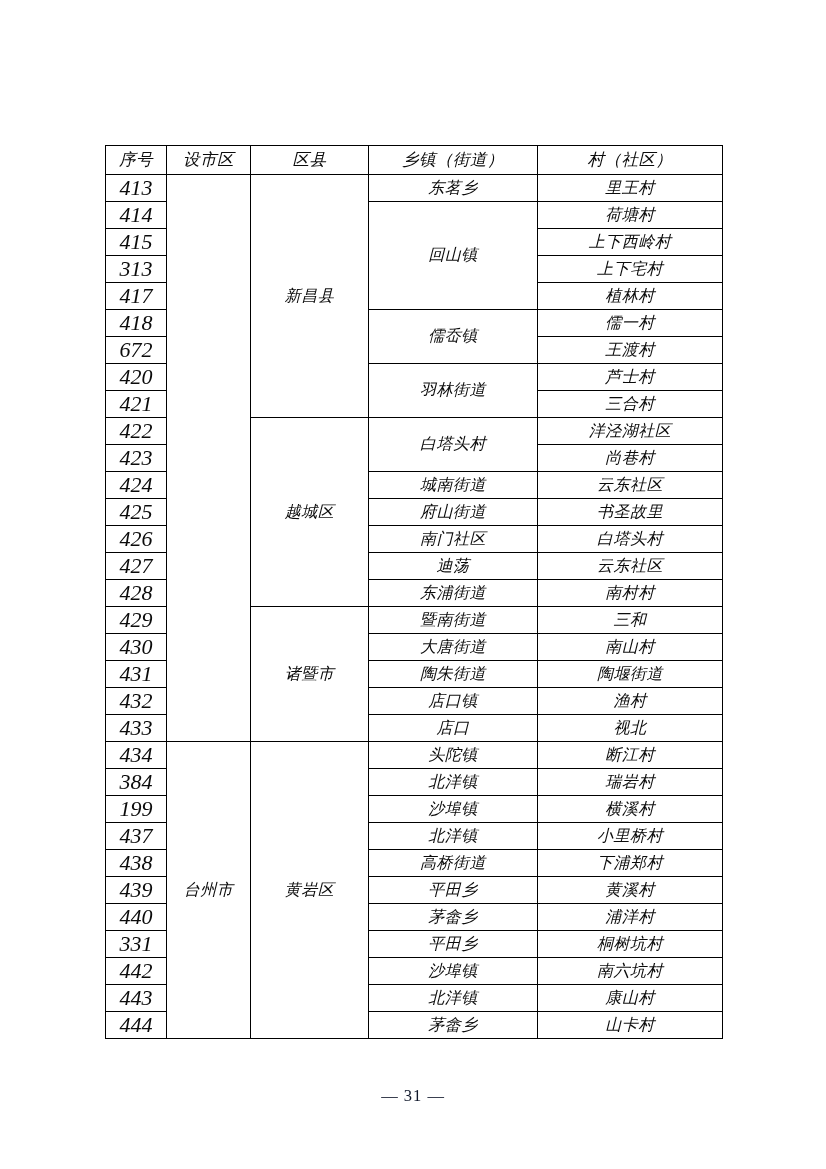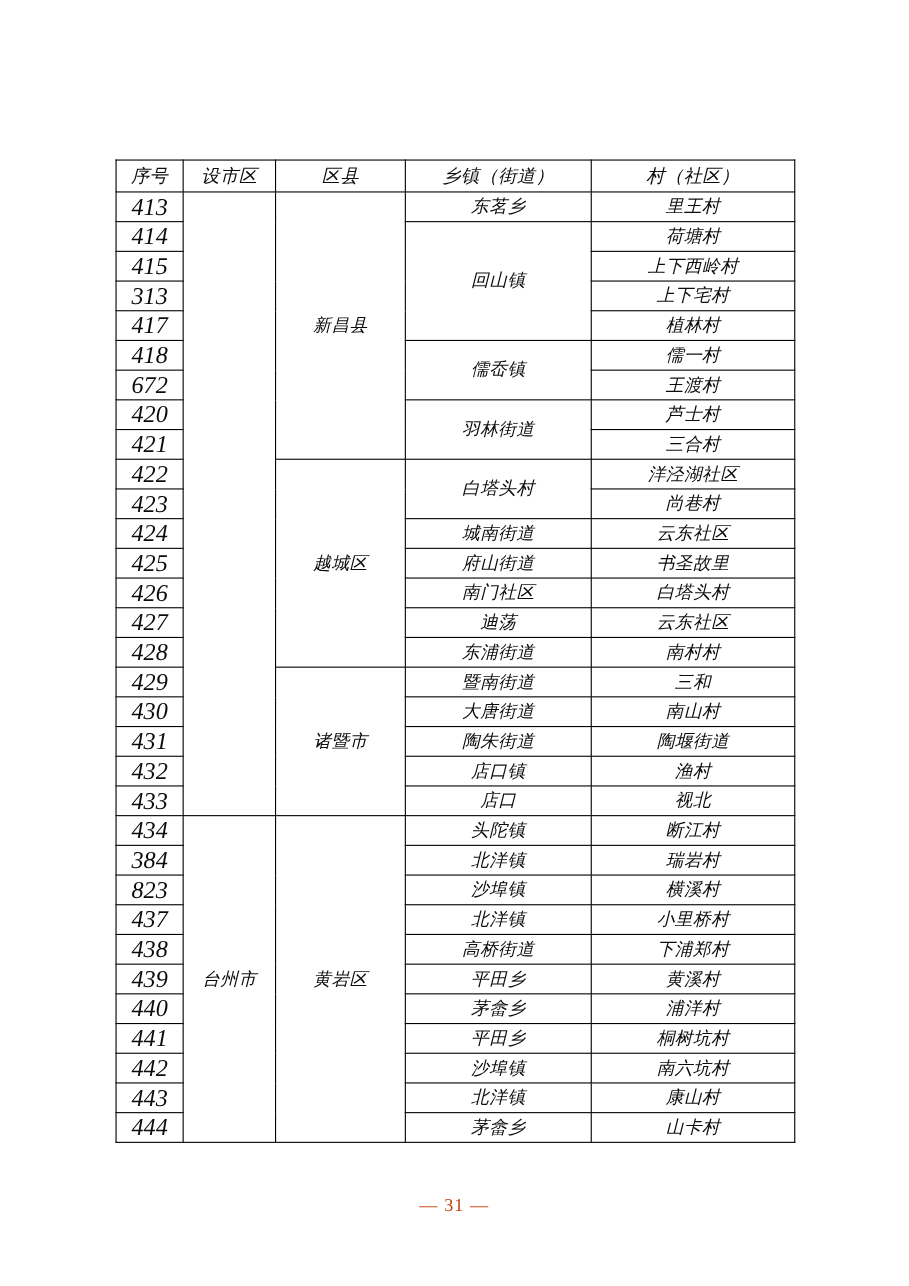--- a/index.html
+++ b/index.html
@@ -80,21 +80,21 @@
 
   
   #footer {
     position: absolute;
     left: 0;
     top: 1086px;
     width: 826px;
     text-align: center;
     font-size: 16.5px;
     letter-spacing: 1px;
-    color: #c2410c;
+    color: #0f172a;
   }
   #footer .pagenum {
     display: inline-block;
     padding: 0 2px;
   }
 </style>
 </head>
 <body>
 
 <div id="page">
@@ -227,21 +227,21 @@
             <td class="span-cell" rowspan="11">黄岩区</td>
             <td class="span-cell" rowspan="1">头陀镇</td>
             <td>断江村</td>
           </tr>
           <tr>
             <td class="idx">384</td>
             <td class="span-cell" rowspan="1">北洋镇</td>
             <td>瑞岩村</td>
           </tr>
           <tr>
-            <td class="idx">823</td>
+            <td class="idx">199</td>
             <td class="span-cell" rowspan="1">沙埠镇</td>
             <td>横溪村</td>
           </tr>
           <tr>
             <td class="idx">437</td>
             <td class="span-cell" rowspan="1">北洋镇</td>
             <td>小里桥村</td>
           </tr>
           <tr>
             <td class="idx">438</td>
@@ -252,21 +252,21 @@
             <td class="idx">439</td>
             <td class="span-cell" rowspan="1">平田乡</td>
             <td>黄溪村</td>
           </tr>
           <tr>
             <td class="idx">440</td>
             <td class="span-cell" rowspan="1">茅畲乡</td>
             <td>浦洋村</td>
           </tr>
           <tr>
-            <td class="idx">441</td>
+            <td class="idx">331</td>
             <td class="span-cell" rowspan="1">平田乡</td>
             <td>桐树坑村</td>
           </tr>
           <tr>
             <td class="idx">442</td>
             <td class="span-cell" rowspan="1">沙埠镇</td>
             <td>南六坑村</td>
           </tr>
           <tr>
             <td class="idx">443</td>

